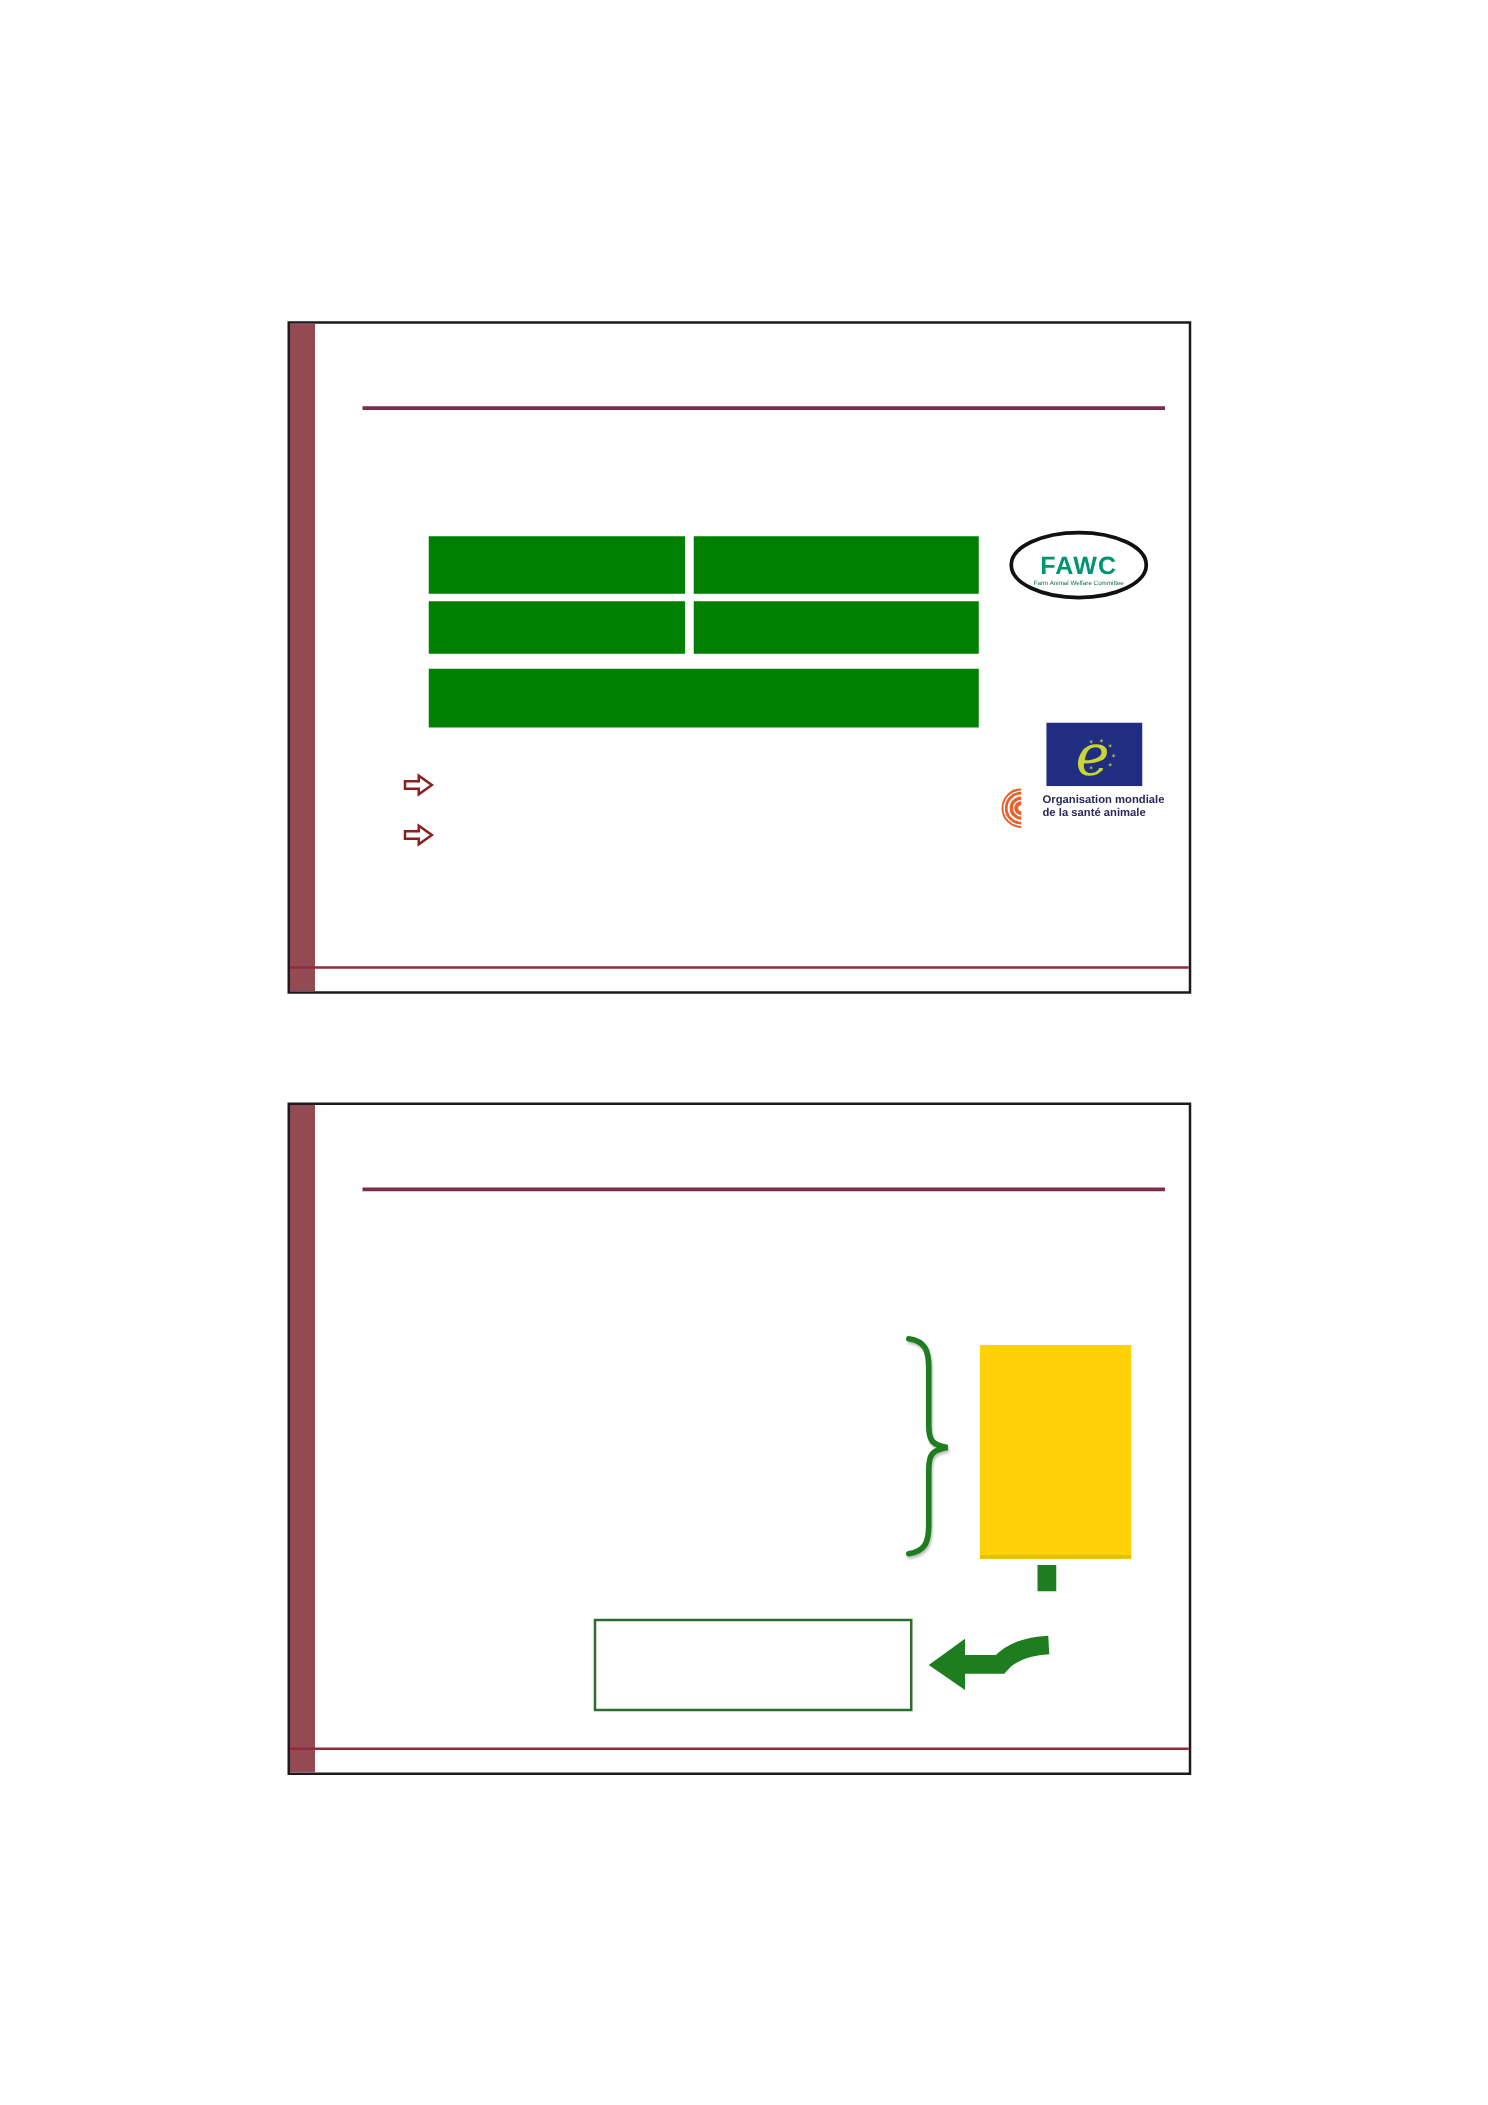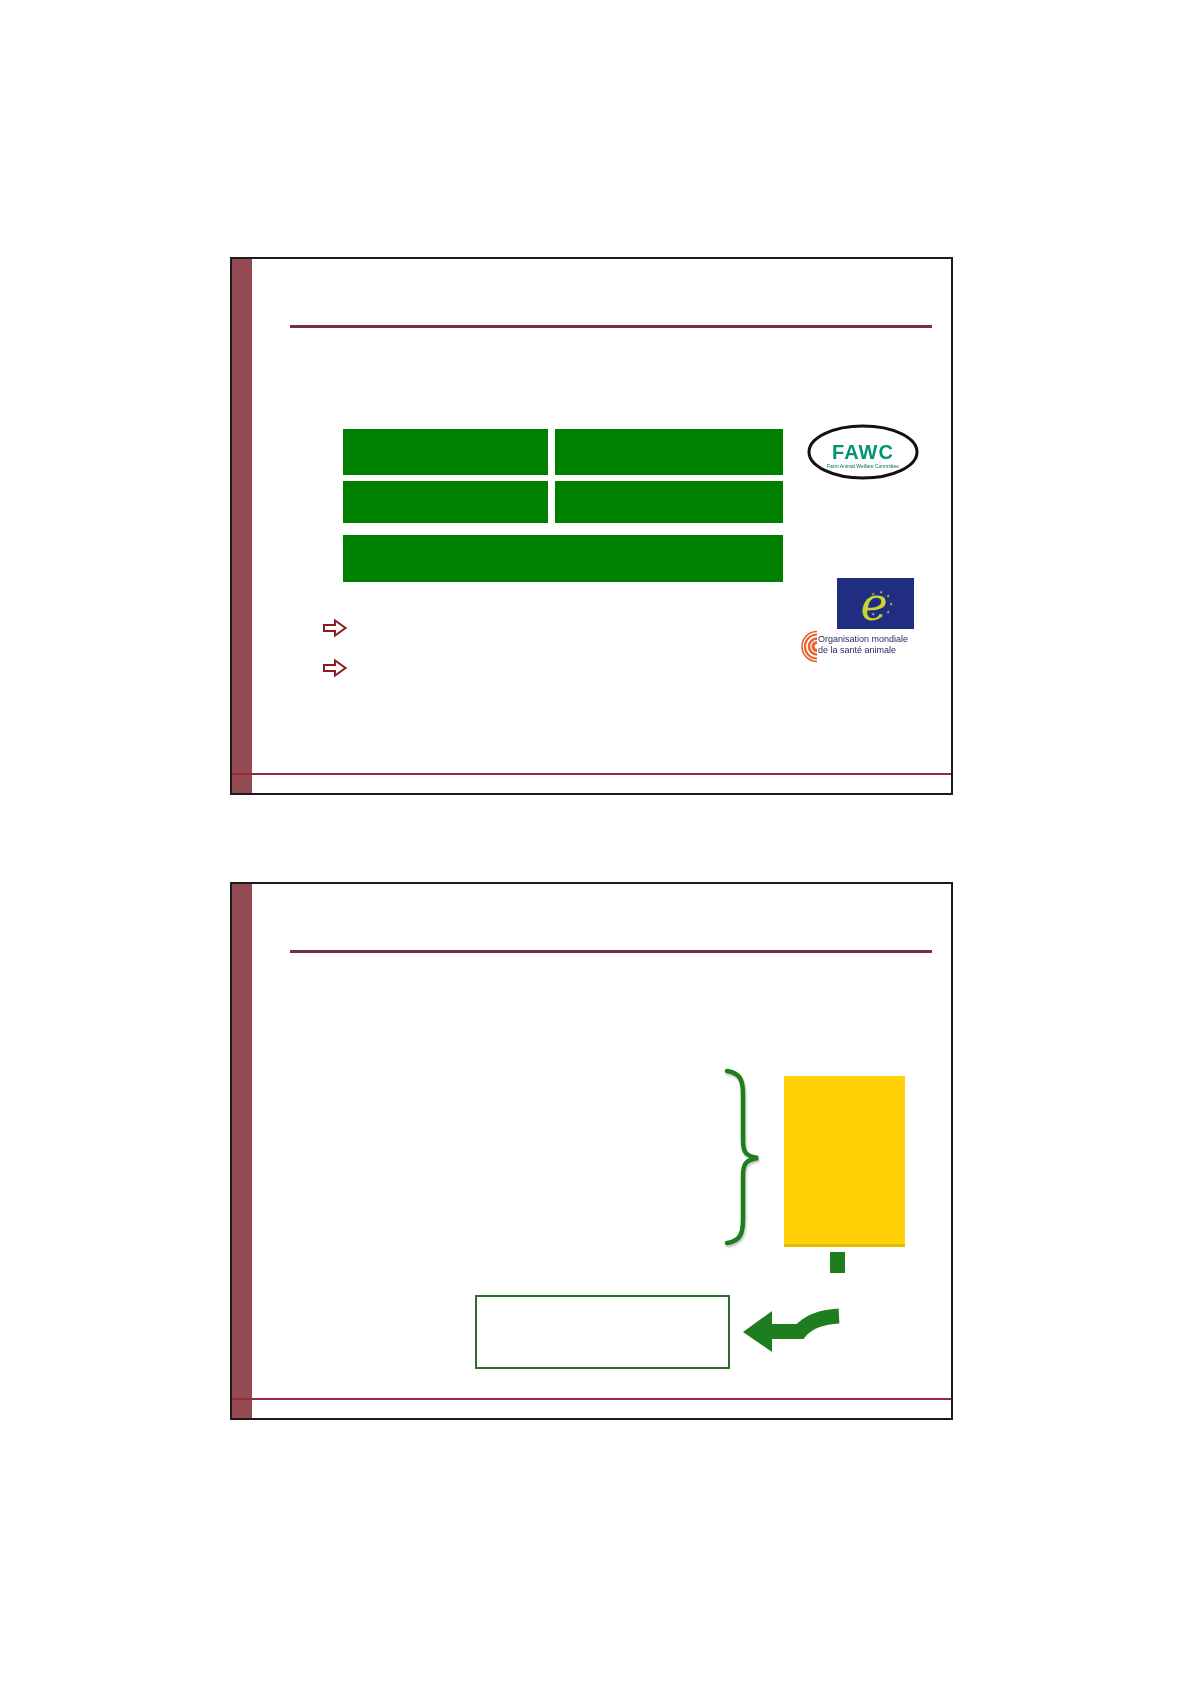--- a/index.html
+++ b/index.html
@@ -59,25 +59,26 @@
 
   .fawc-logo { position: absolute; left: 574px; top: 165px; width: 114px; height: 57px; }
   .coe-logo  { position: absolute; left: 605px; top: 319px; width: 77px;  height: 51px; }
 
   .oie-logo {
     position: absolute; left: 568px; top: 371px;
     width: 150px; height: 36px;
   }
   .oie-icon { position: absolute; left: 0; top: 0; width: 25px; height: 33px; }
   .oie-text {
-    position: absolute; left: 18px; top: 4px;
+    position: absolute; left: 34px; top: 4px;
     color: #29295E;
     font-size: 9px;
     line-height: 11px;
     white-space: nowrap;
+    font-weight: bold;
   }
 
   .bullet-arrow { position: absolute; left: 90px; width: 26px; height: 20px; }
   .bullet-arrow.b1 { top: 359px; }
   .bullet-arrow.b2 { top: 399px; }
 
   
   .curly-brace {
     position: absolute; left: 490px; top: 184px;
     width: 42px; height: 178px;

